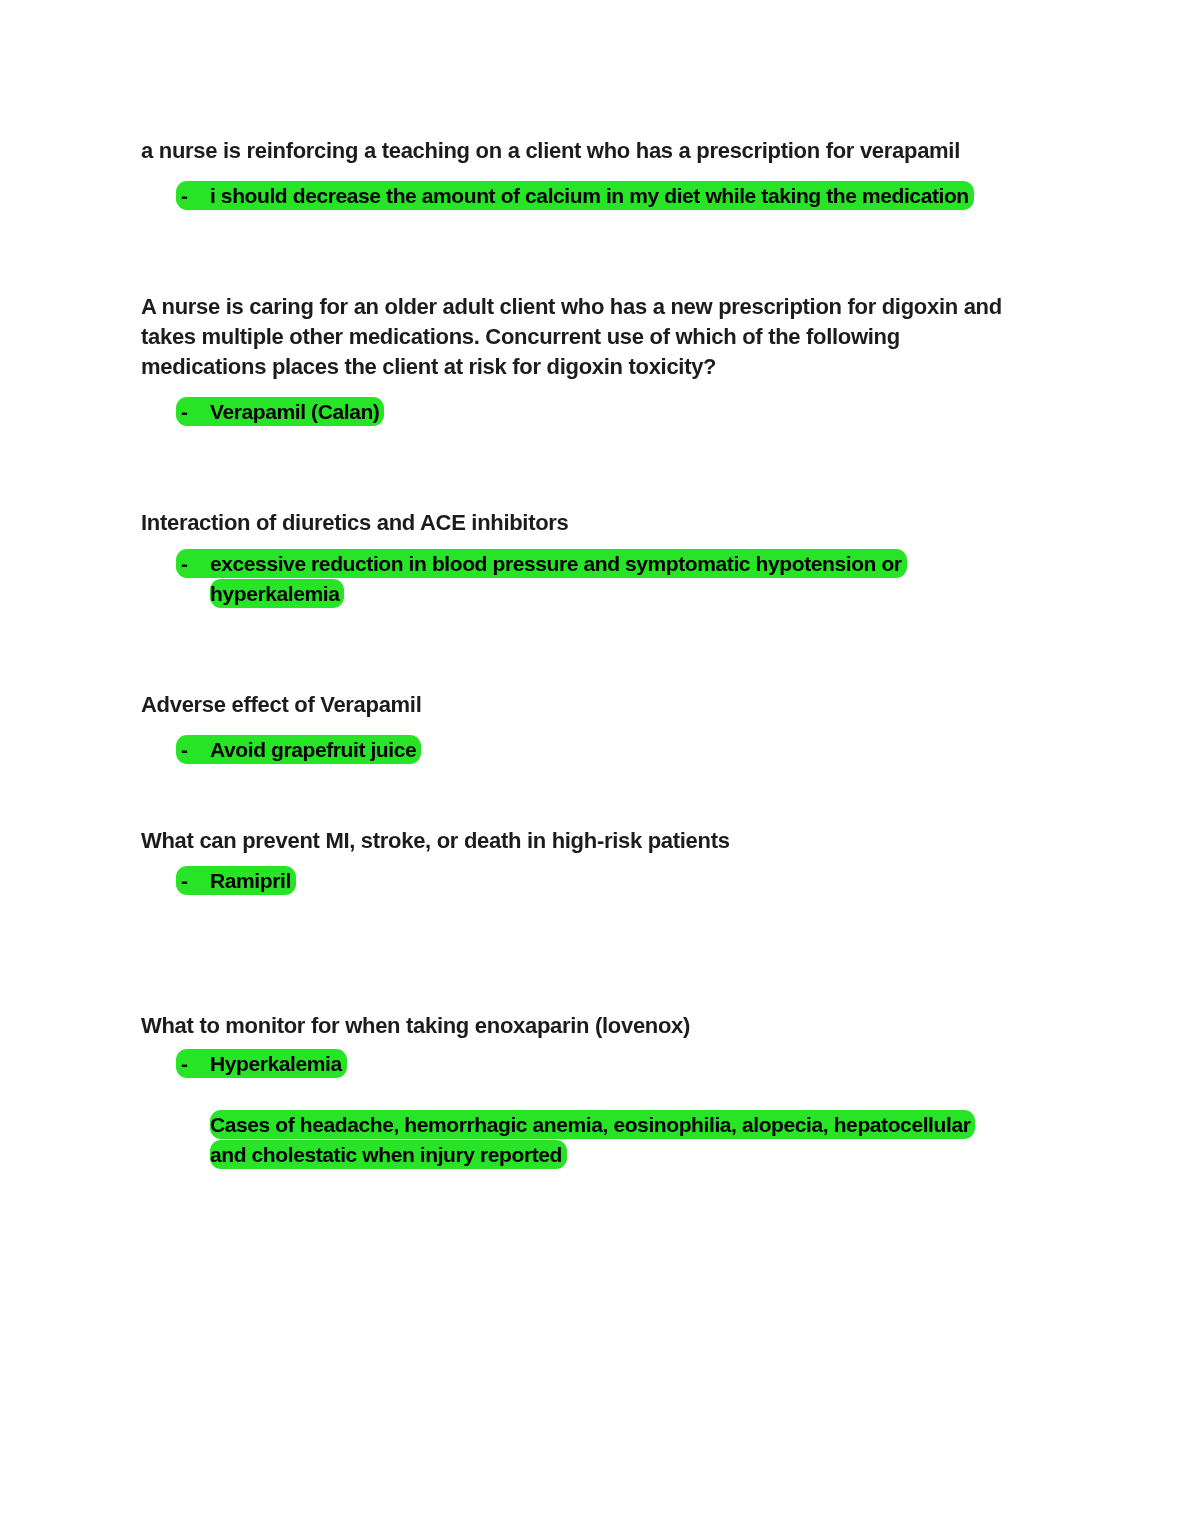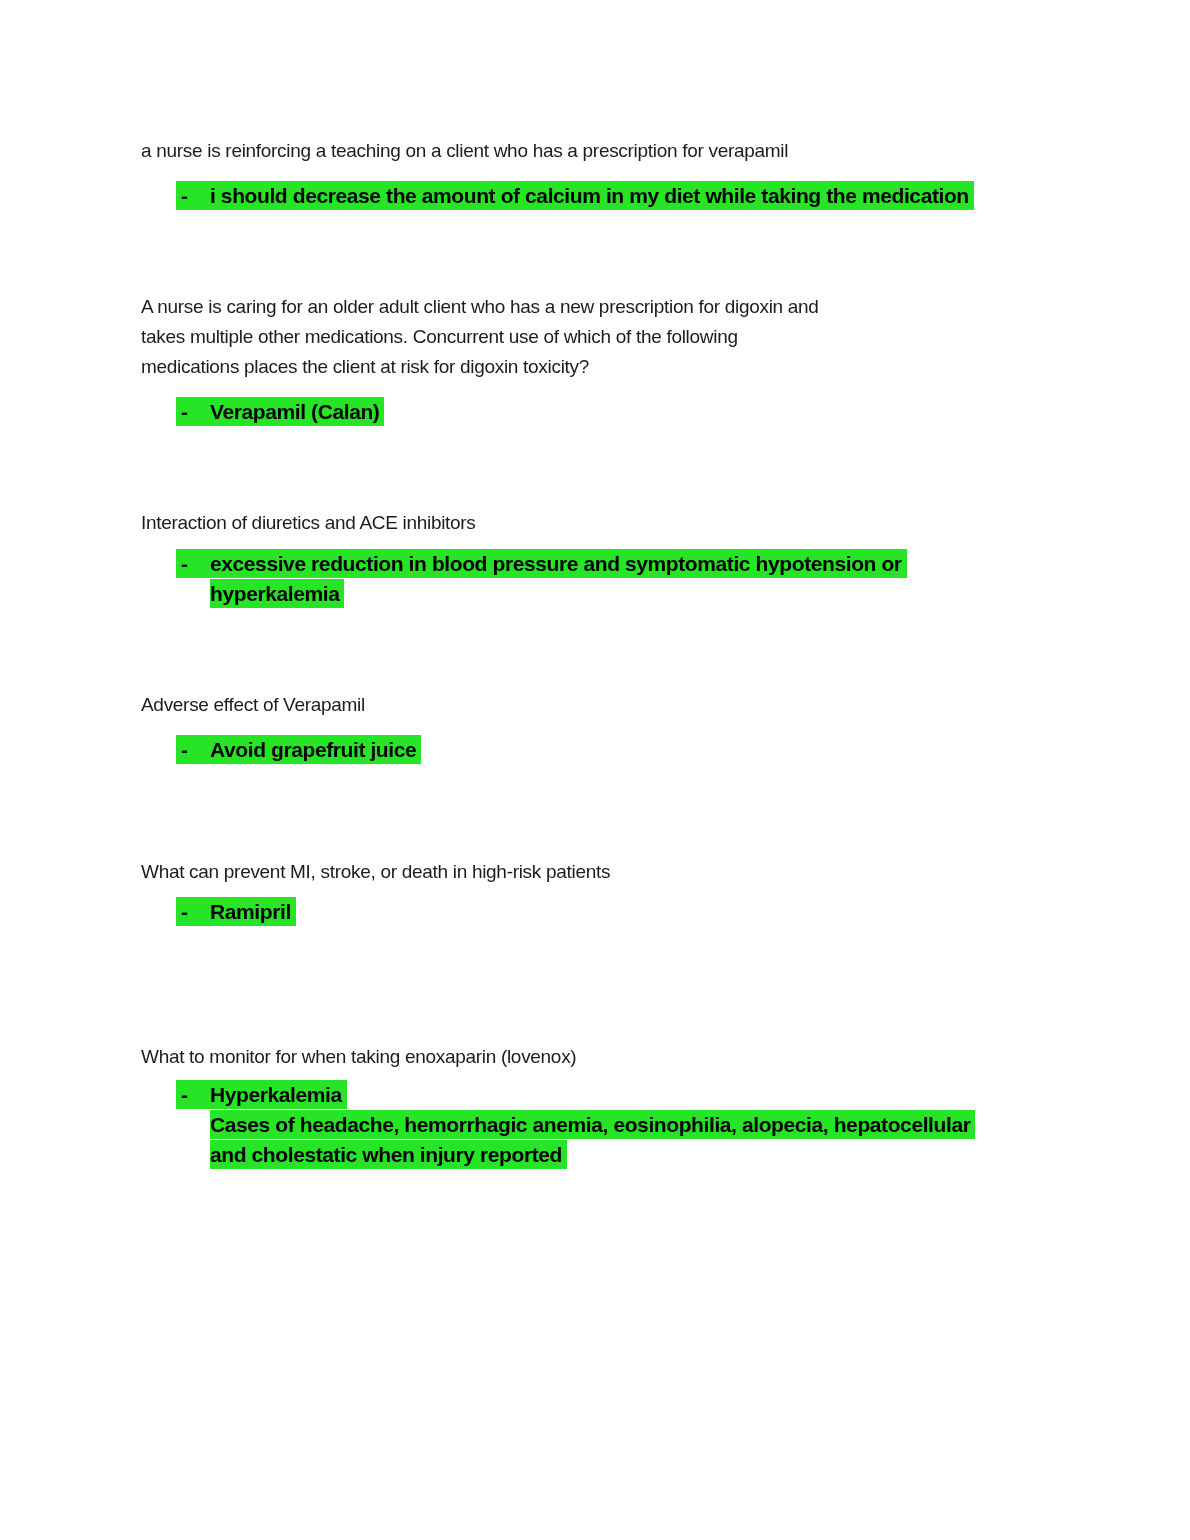--- a/index.html
+++ b/index.html
@@ -16,23 +16,23 @@
     height: 1540px;
     background: var(--page-bg);
     overflow: hidden;
     font-family: "Liberation Sans", sans-serif;
     color: var(--ink);
   }
   .content {
     padding: 136px 40px 0 141px;
   }
   .question {
-    font-size: 19px;
+    font-size: 22px;
     line-height: 30px;
-    font-weight: 400;
+    font-weight: 700;
     letter-spacing: -0.3px;
     color: var(--ink);
   }
   .answer { margin-top: 15px; }
   .aline {
     height: 30px;
     font-size: 21px;
     line-height: 30px;
   }
   .aline.dash-line { margin-left: 35px; }
@@ -40,34 +40,35 @@
   .hl {
     display: inline-block;
     height: 29px;
     line-height: 29px;
     background: var(--hl);
     color: var(--answer-ink);
     font-weight: 700;
     letter-spacing: -0.4px;
     padding-right: 5px;
     vertical-align: top;
+    border-radius: 11px;
   }
   .dash {
     display: inline-block;
     width: 34px;
     padding-left: 5px;
   }
   section.qa { margin-top: 81px; }
   section.qa.s1 { margin-top: 0; }
-  section.qa.s5 { margin-top: 92px; }
+  section.qa.s5 { margin-top: 61px; }
   section.qa.s6 { margin-top: 115px; }
   .s4 .answer { margin-top: 11px; }
   .s5 .answer { margin-top: 10px; }
   .s6 .answer { margin-top: 8px; }
-  .note { }
+  .note { margin-top: 31px; }
 </style>
 </head>
 <body>
 
 <div class="page">
   <div class="content">
 
     <section class="qa s1">
       <div class="question">
         <div>a nurse is reinforcing a teaching on a client who has a prescription for verapamil</div>

